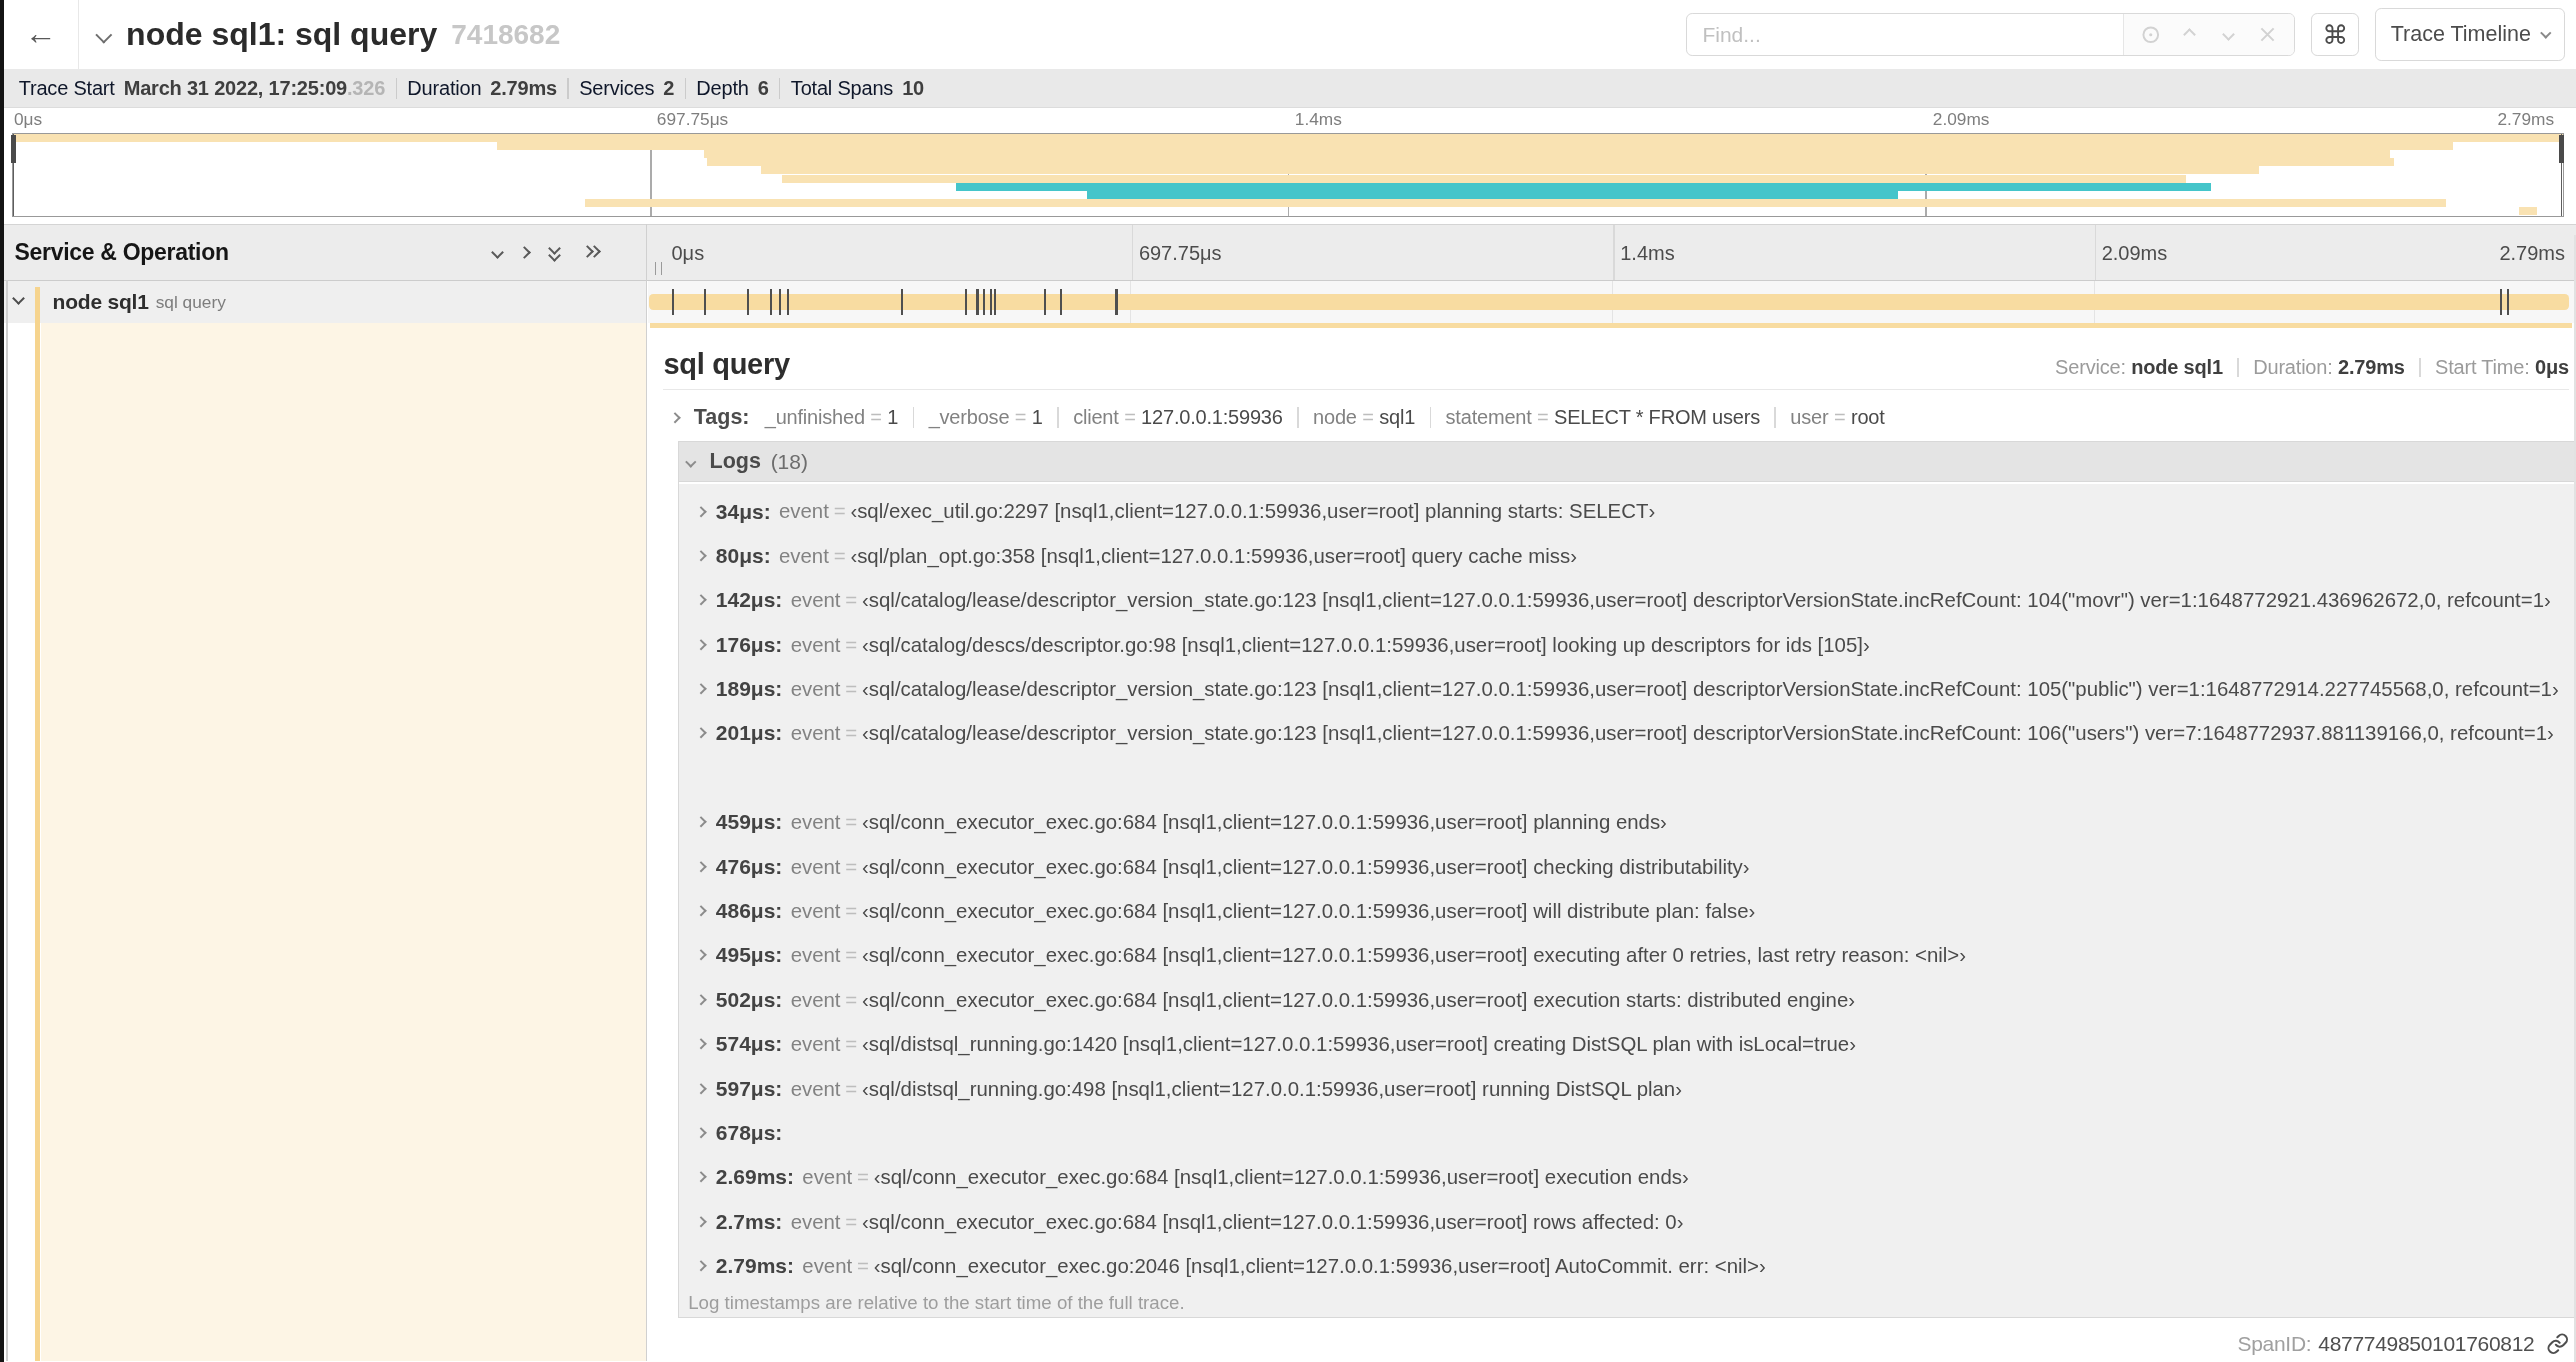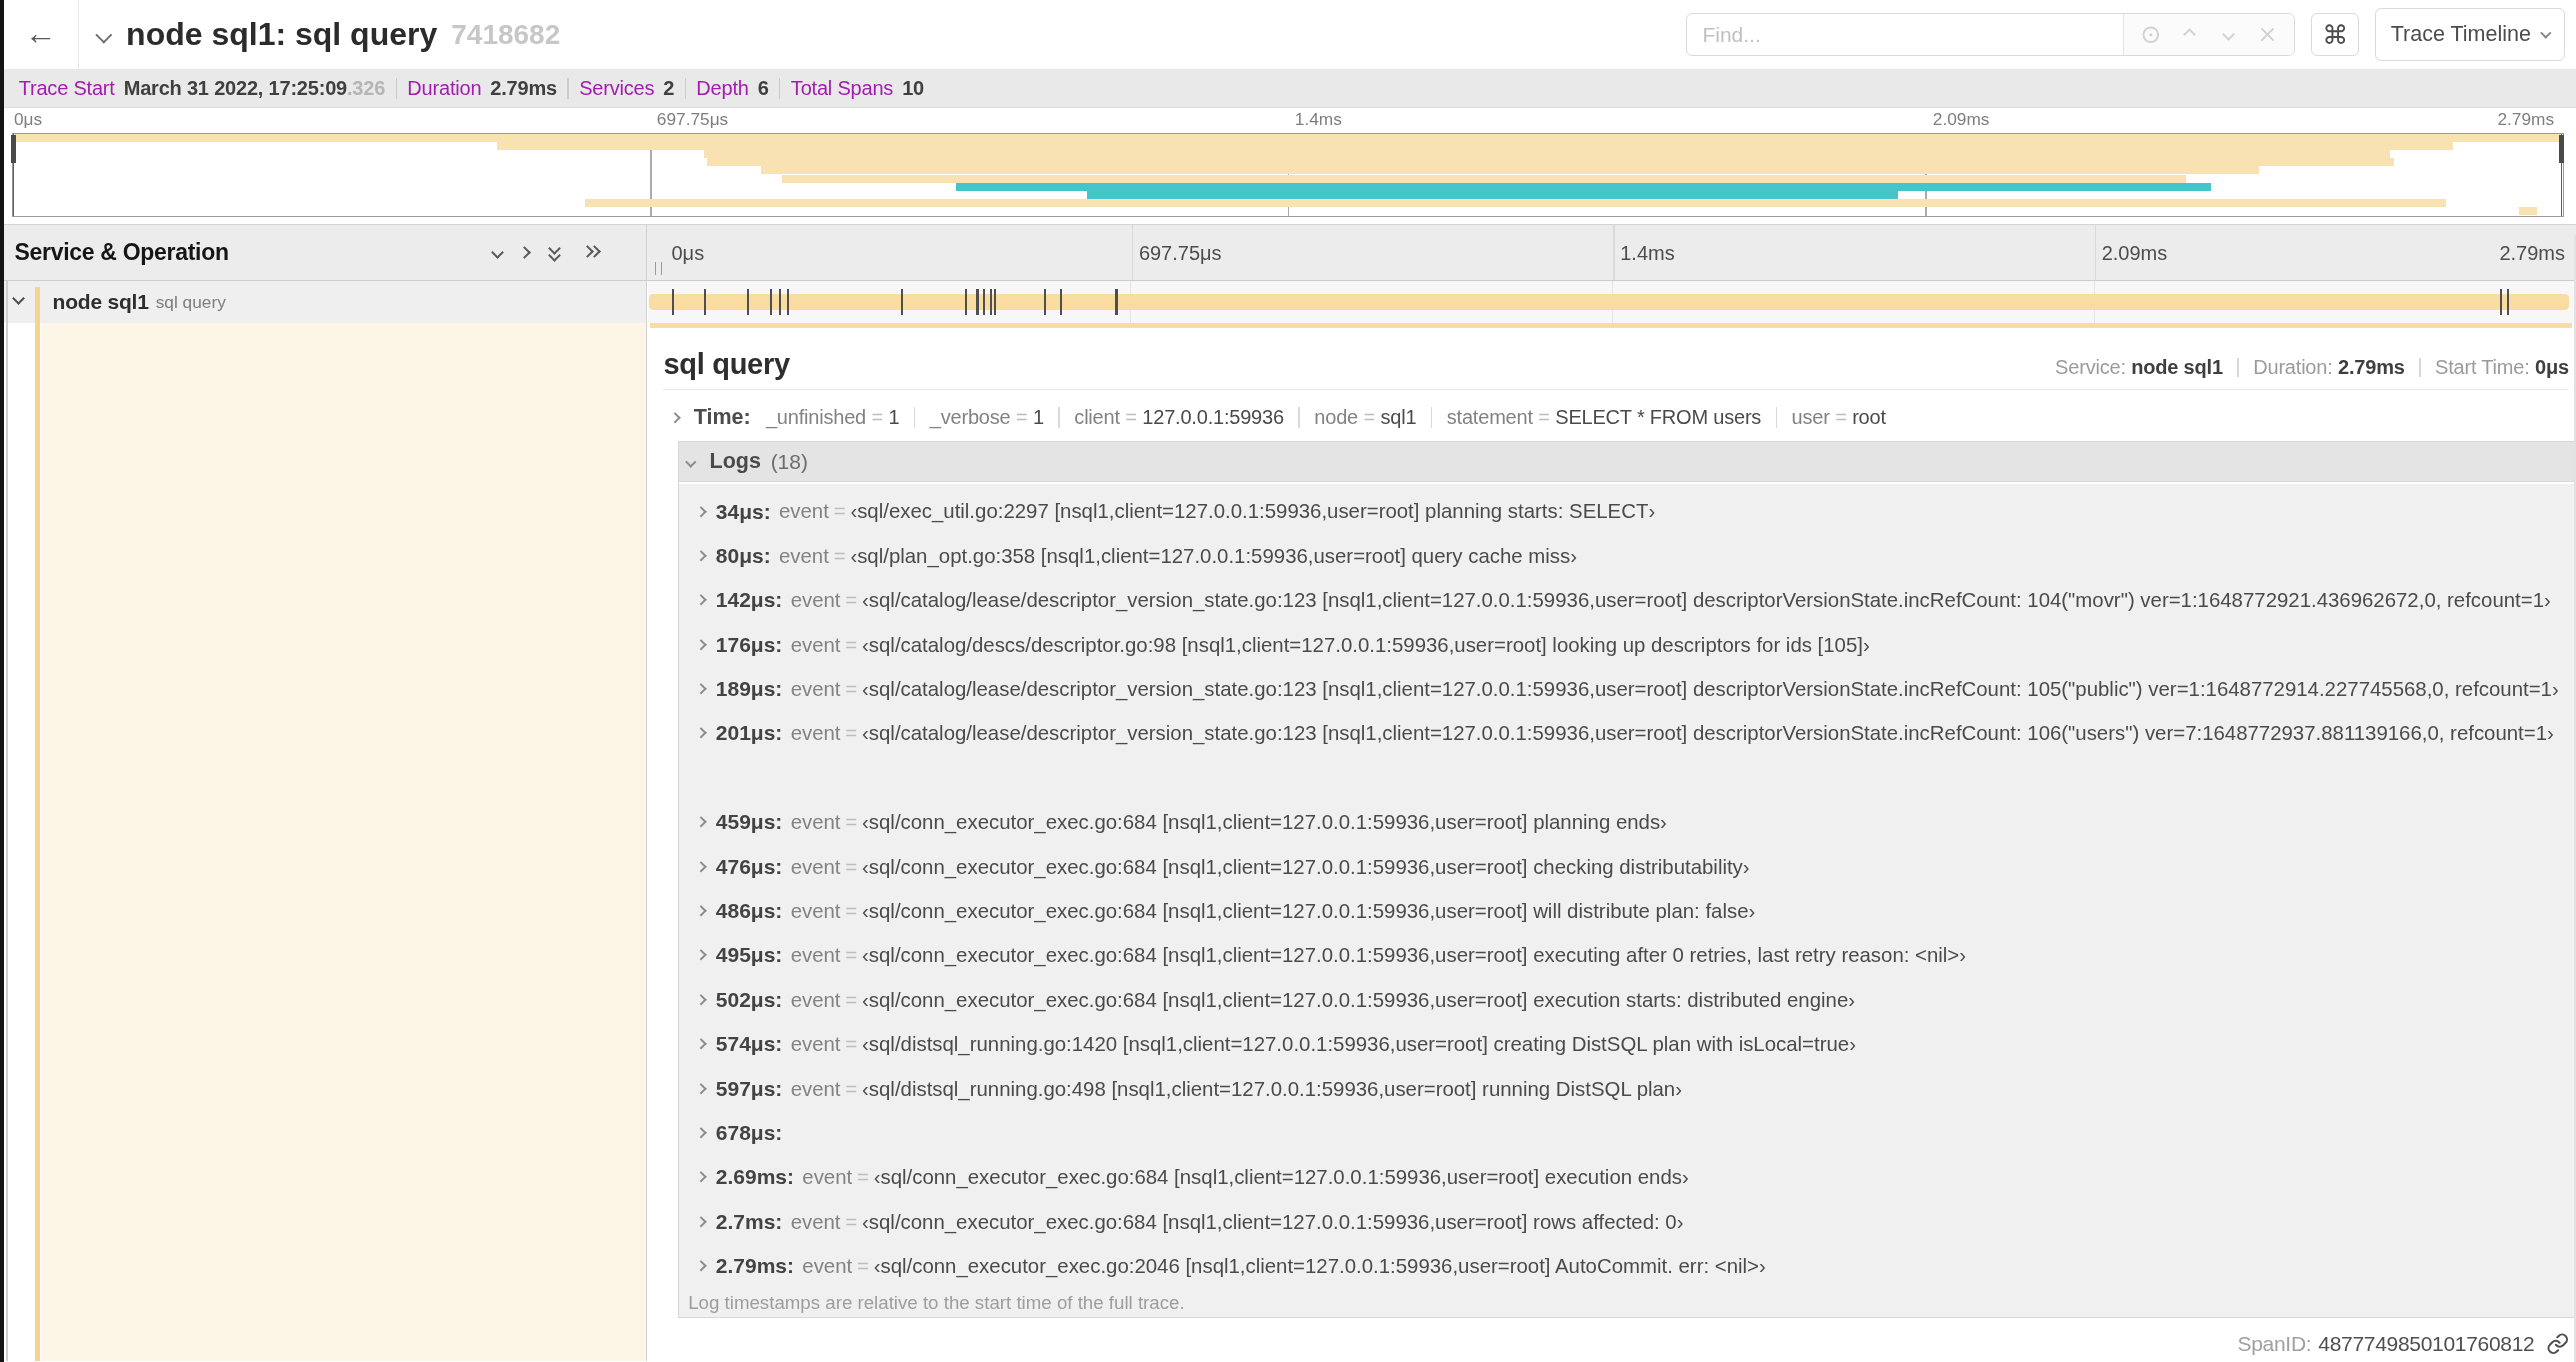--- a/index.html
+++ b/index.html
@@ -31,21 +31,21 @@
   
   .chev { display:inline-block; border:solid currentColor; border-width:0 2.8px 2.8px 0; padding:4.8px; transform:rotate(45deg); }
   .chev.right { transform:rotate(-45deg); }
   .chev.up { transform:rotate(-135deg); }
   .chev.sm { border-width:0 2.1px 2.1px 0; padding:3.5px; }
   .chev.xs { border-width:0 2.1px 2.1px 0; padding:2.8px; }
 
   
   .stats-bar { position:absolute; left:3.5px; top:69px; right:0; height:39px; background:#e9e9e9; border-bottom:0.7px solid #dcdcdc; display:flex; align-items:center; padding-left:15.2px; font-size:20px; letter-spacing:-0.2px; }
   .stats-item { display:flex; align-items:baseline; white-space:nowrap; }
-  .stats-label { color:#a21caf; margin-right:9px; }
+  .stats-label { color:#0f172a; margin-right:9px; }
   .stats-value { color:#3f3f3f; font-weight:bold; }
   .stats-value .muted { color:#b5b5b5; }
   .stats-sep { width:1.4px; height:21px; background:#cbcbcb; margin:0 10.4px; align-self:center; }
 
   
   .sg-labels { position:absolute; left:11.8px; top:109px; width:2552px; height:24px; font-size:17.3px; color:#7e7e7e; }
   .sg-label { position:absolute; bottom:2.8px; transform:translateX(7px); white-space:nowrap; }
   .sg-label.first { transform:translateX(2.1px); }
   .sg-label.last { transform:translateX(-100%) translateX(-9.7px); }
   .sg-canvas { position:absolute; left:11.8px; top:133px; width:2552px; height:84px; border:1.4px solid #999; background:#fff; }
@@ -314,21 +314,21 @@
           <span class="svc-label">Duration:</span>
           <span class="svc-value">2.79ms</span>
           <span class="svc-sep"></span>
           <span class="svc-label">Start Time:</span>
           <span class="svc-value">0μs</span>
         </span>
     </div>
     <div class="card-divider"></div>
     <div class="tags-row">
       <span class="chev xs right acc-chevron"></span>
-      <span class="tags-label">Time:</span>
+      <span class="tags-label">Tags:</span>
       <span style="display:flex;align-items:center">
           <span class="kv-item"><span class="kv-key">_unfinished</span><span class="kv-eq">=</span><span class="kv-val">1</span></span>
           <span class="kv-sep"></span>
           <span class="kv-item"><span class="kv-key">_verbose</span><span class="kv-eq">=</span><span class="kv-val">1</span></span>
           <span class="kv-sep"></span>
           <span class="kv-item"><span class="kv-key">client</span><span class="kv-eq">=</span><span class="kv-val">127.0.0.1:59936</span></span>
           <span class="kv-sep"></span>
           <span class="kv-item"><span class="kv-key">node</span><span class="kv-eq">=</span><span class="kv-val">sql1</span></span>
           <span class="kv-sep"></span>
           <span class="kv-item"><span class="kv-key">statement</span><span class="kv-eq">=</span><span class="kv-val">SELECT * FROM users</span></span>

